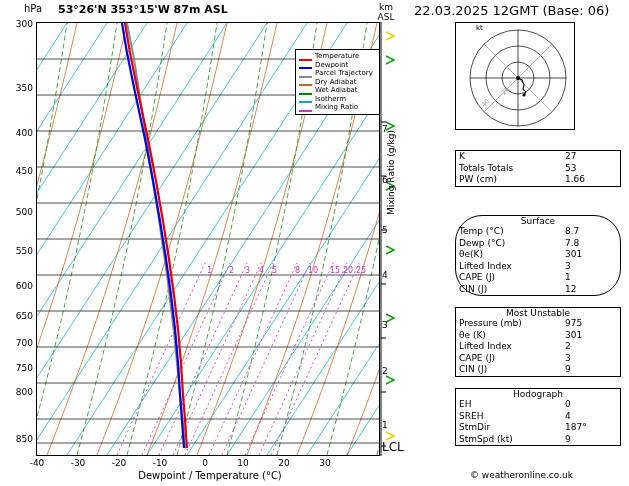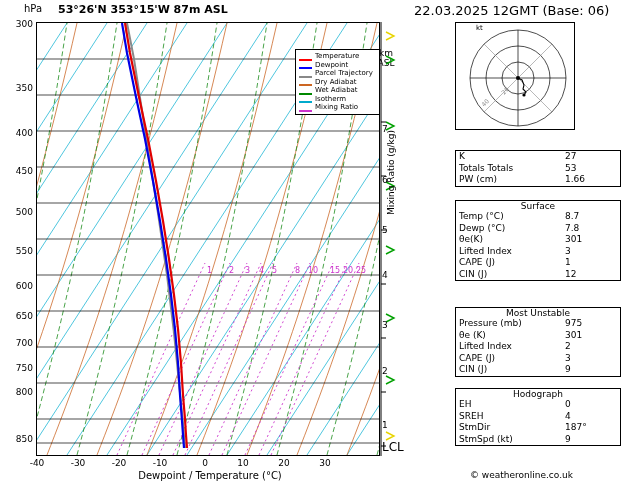--- a/index.html
+++ b/index.html
@@ -10,21 +10,21 @@
     font-size:9px;
     color:#000;
     position:relative;
     overflow:hidden;
   }
   .abs { position:absolute; }
 
   
   #hdr-hpa   { left:24px;  top:3px;  font-size:10px; }
   #hdr-title { left:58px;  top:3px;  font-size:11px;font-weight:bold; }
-  #hdr-km    { left:374px; top:2px;  font-size:9px; text-align:center; width:24px; line-height:10px;margin-top:46px;}
+  #hdr-km    { left:374px; top:2px;  font-size:9px; text-align:center; width:24px; line-height:10px;}
   #hdr-date  { left:414px; top:3px;  font-size:13px; }
 
   
   #plot {
     left:36px; top:22px; width:344px; height:434px;
     border:1px solid #000;
     box-sizing:border-box;
     overflow:hidden;
     background:#fff;
   }
@@ -71,21 +71,21 @@
     background:#fff; font-size:9px;
   }
   .panel .hd {
     text-align:center; font-size:9px; padding:0px 0 0px 0;
   }
   .panel table { width:100%; border-collapse:collapse; }
   .panel td { padding:0 3px; font-size:9px; line-height:11.5px;}
   .panel td.v { text-align:left; width:52px; }
 
   #p-index { top:150px; }
-  #p-surface { top:200px; }
+  #p-surface { top:215px;border-radius:27px; }
   #p-mu { top:307px; }
   #p-hodo { top:388px; }
 
   #copy { left:470px; top:470px; font-size:9px; }
 </style>
 </head>
 <body>
 
 <div class="abs" id="hdr-hpa">hPa</div>
 <div class="abs" id="hdr-title">53°26'N 353°15'W 87m ASL</div>

